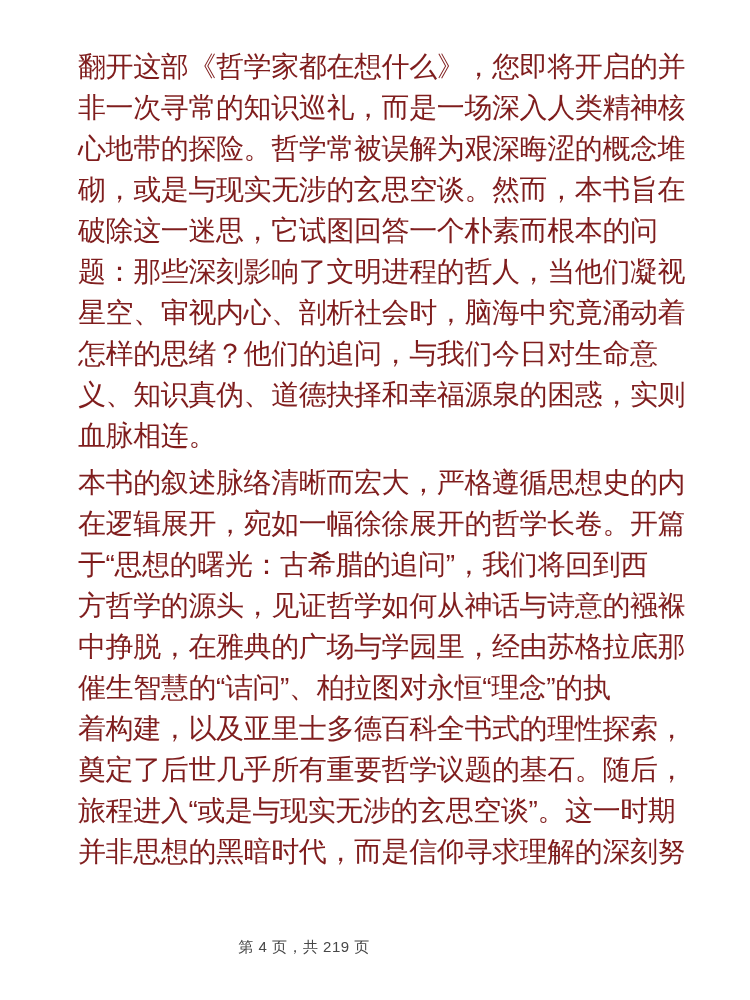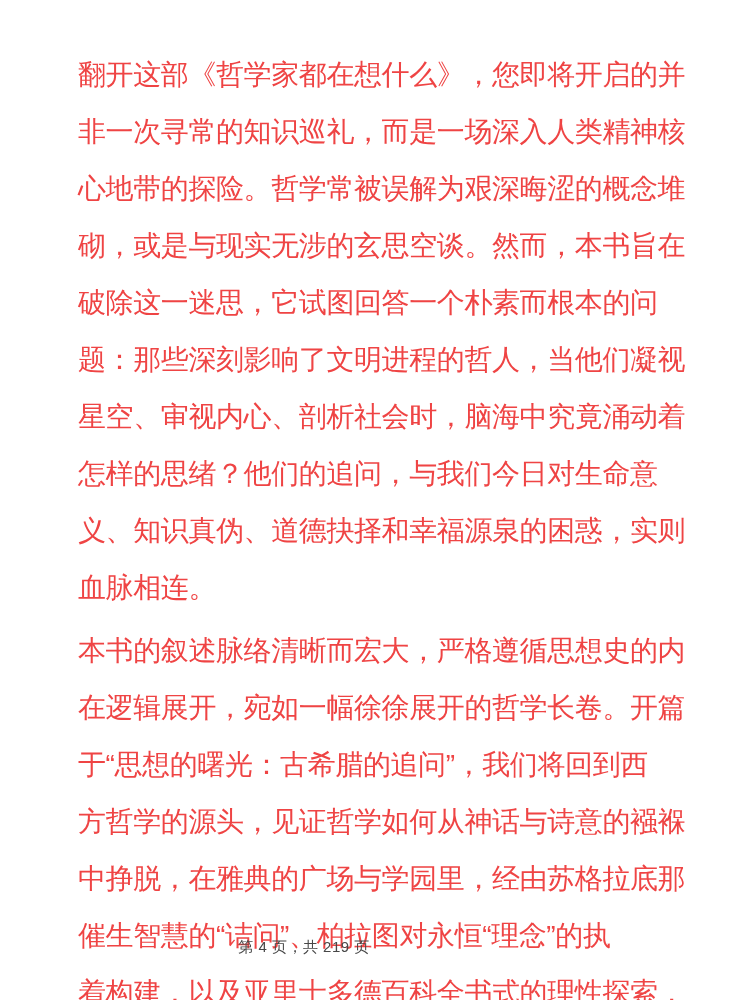--- a/index.html
+++ b/index.html
@@ -17,22 +17,22 @@
     }
     .content {
       position: absolute;
       left: 78px;
       top: 46px;
       width: 630px;
     }
     .para {
       margin: 0 0 6px 0;
       font-size: 28px;
-      line-height: 57px;
-      color: #ef4444;
+      line-height: 41px;
+      color: #7f1d1d;
       letter-spacing: -0.4px;
       white-space: pre-line;
       text-align: left;
     }
     .footer {
       position: absolute;
       left: 0;
       top: 936px;
       width: 608px;
       text-align: center;
@@ -58,17 +58,17 @@
 义、知识真伪、道德抉择和幸福源泉的困惑，实则
 血脉相连。</p>
     <p class="para">本书的叙述脉络清晰而宏大，严格遵循思想史的内
 在逻辑展开，宛如一幅徐徐展开的哲学长卷。开篇
 于“思想的曙光：古希腊的追问”，我们将回到西
 方哲学的源头，见证哲学如何从神话与诗意的襁褓
 中挣脱，在雅典的广场与学园里，经由苏格拉底那
 催生智慧的“诘问”、柏拉图对永恒“理念”的执
 着构建，以及亚里士多德百科全书式的理性探索，
 奠定了后世几乎所有重要哲学议题的基石。随后，
-旅程进入“信仰与理性的中世纪交响”。这一时期
+旅程进入“或是与现实无涉的玄思空谈”。这一时期
 并非思想的黑暗时代，而是信仰寻求理解的深刻努</p>
   </div>
   <div class="footer">第 4 页，共 219 页</div>
 </div>
 
 </body></html>

